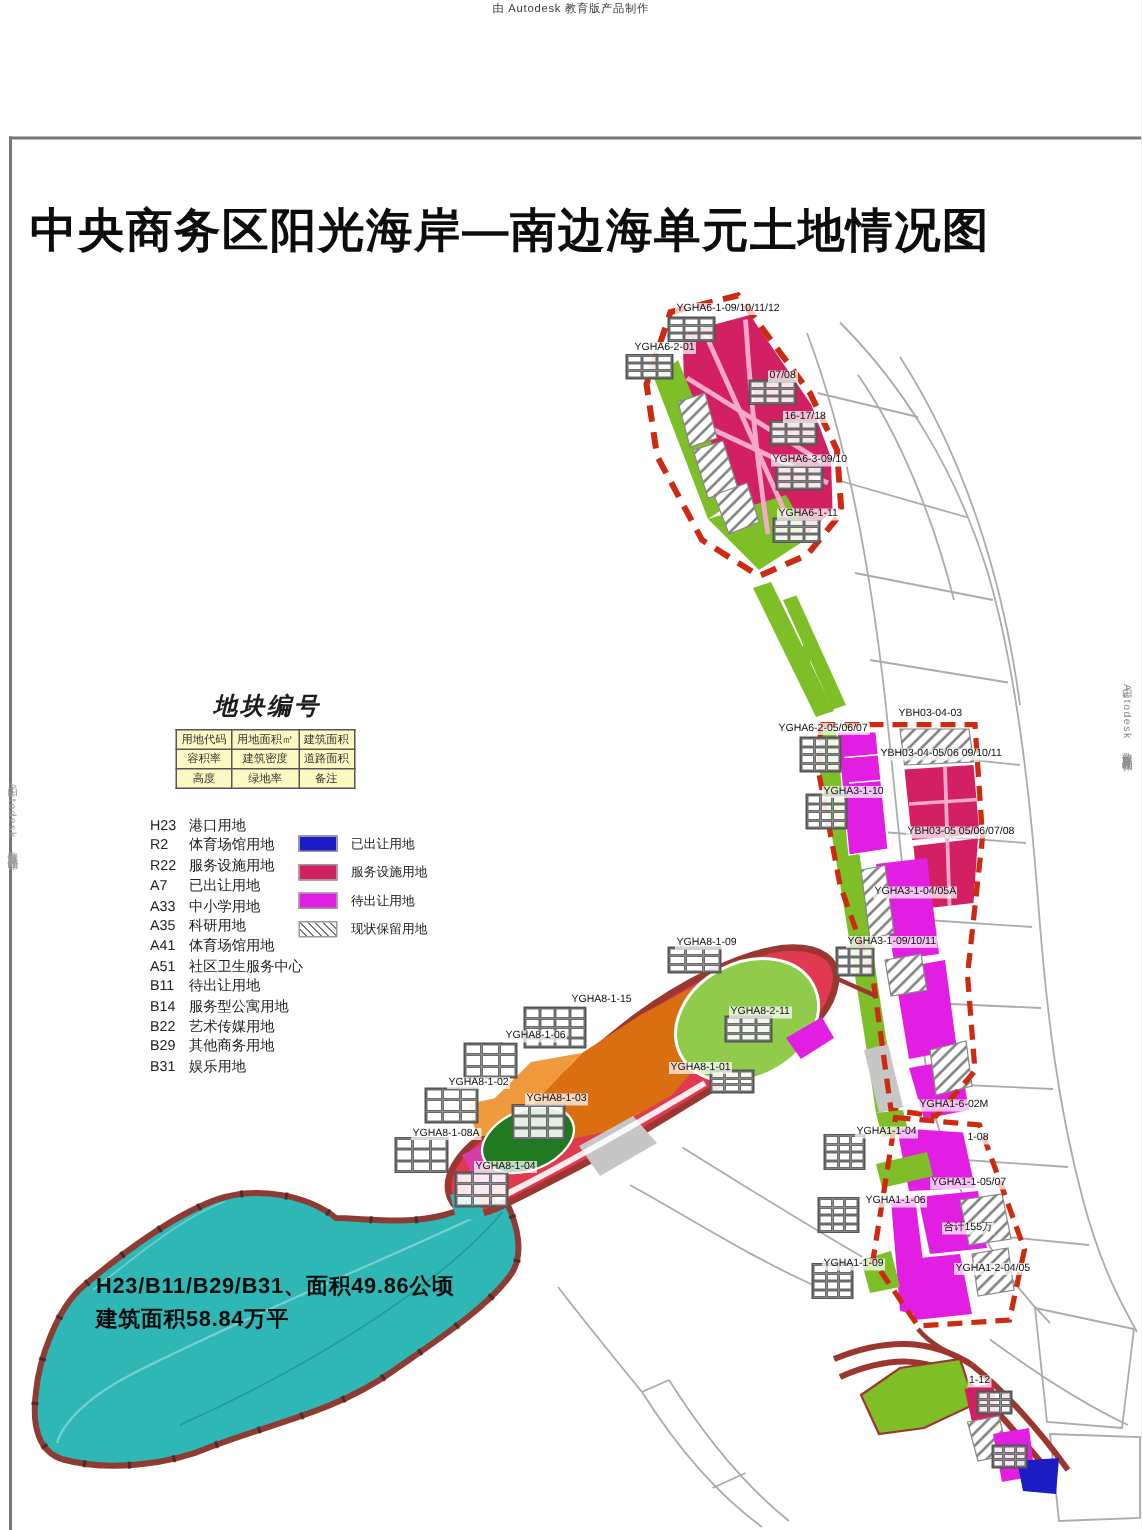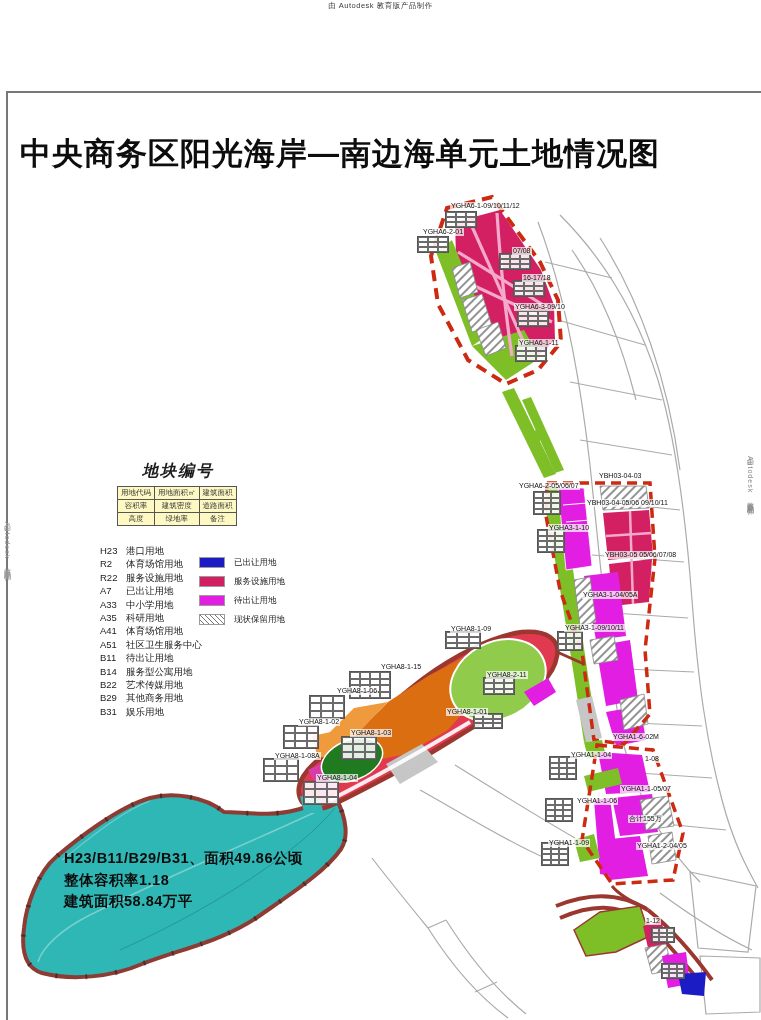--- a/index.html
+++ b/index.html
@@ -584,17 +584,16 @@
         <span>待出让用地</span>
       </div>
       <div class="st-row">
         <span class="swatch hatch"></span>
         <span>现状保留用地</span>
       </div>
     </div>
 
   <div class="annotation ui">
       <div>H23/B11/B29/B31、面积49.86公顷</div>
-      <div>整体容积率1.18</div>
       <div>建筑面积58.84万平</div>
     </div>
 
 </div>
 
 </body></html>

